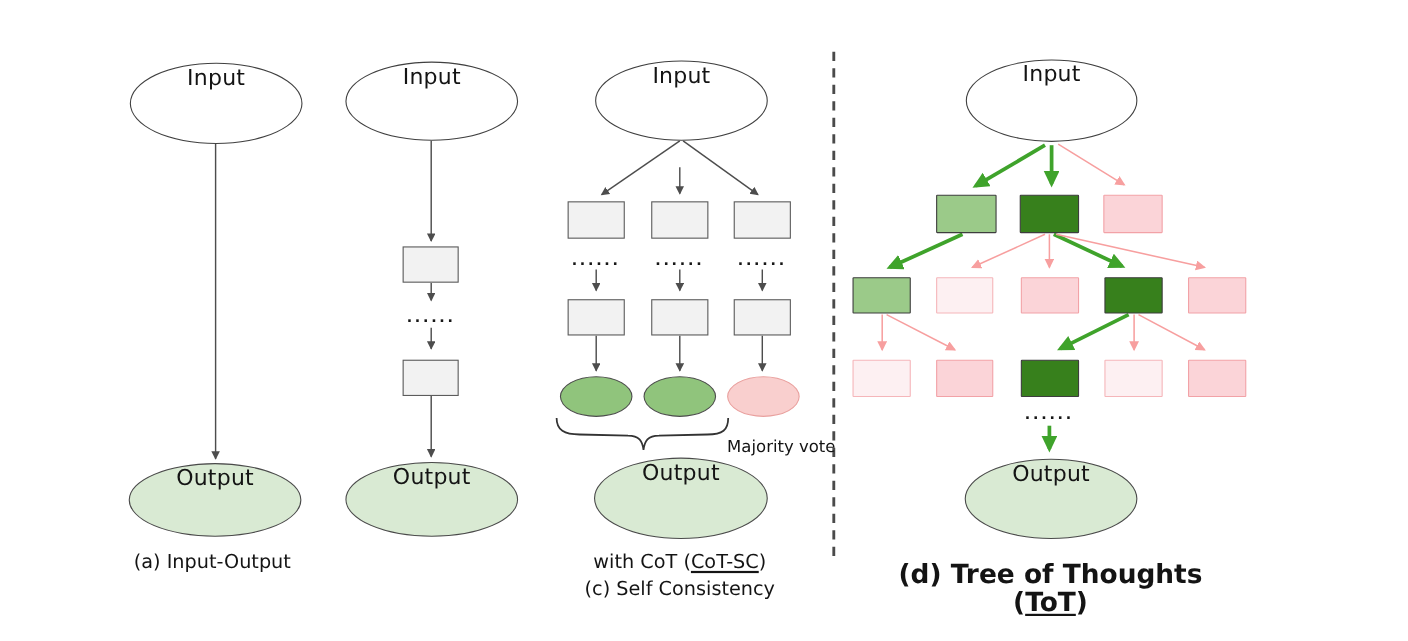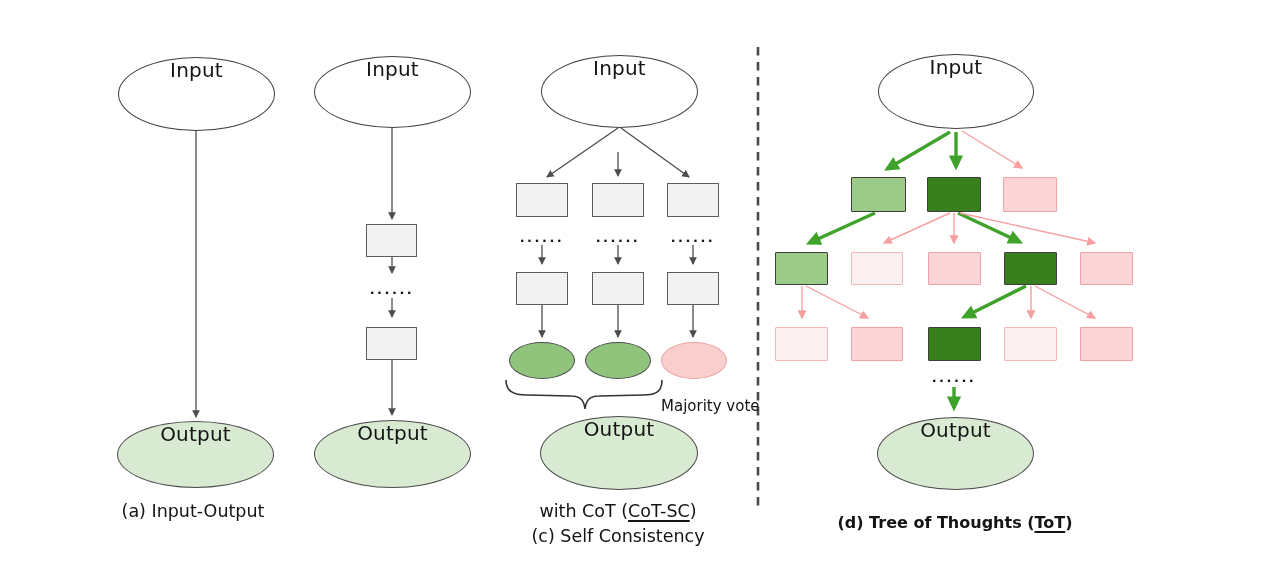--- a/index.html
+++ b/index.html
@@ -19,21 +19,21 @@
   .sellipse{border-radius:50%;}
   [data-color="medium-green"]{background:#9bca89;border:1.6px solid #3d3d3d;}
   [data-color="dark-green"]{background:#37801c;border:1.6px solid #3d3d3d;}
   [data-color="light-pink"]{background:#fbd4d8;border:1.4px solid #f2a2a7;}
   [data-color="faint-pink"]{background:#fdf0f2;border:1.4px solid #f5b6ba;}
   [data-color="green"]{background:#90c47c;border:1.6px solid #4d4d4d;}
   [data-color="pink"]{background:#f9cfce;border:1.4px solid #e9a09e;}
   .dots{position:absolute;z-index:2;width:60px;text-align:center;font-weight:bold;
         font-size:13px;letter-spacing:2.5px;color:#161616;line-height:10px;}
   .caption{position:absolute;z-index:2;text-align:center;font-size:17.5px;line-height:25px;color:#141414;}
-  .caption-bold{font-size:16px;font-weight:700;}
+  .caption-bold{font-size:24px;font-weight:700;}
   .u{text-decoration:underline;text-underline-offset:3px;text-decoration-thickness:1.6px;}
   .legend{position:absolute;z-index:2;border:1.7px dashed #555;box-sizing:border-box;
           display:flex;flex-direction:column;align-items:center;}
   .legend-box{width:55px;height:29px;margin-top:9px;background:#efefef;border:1.4px solid #6a6a6a;box-sizing:border-box;}
   .legend-label{font-size:14.5px;margin-top:2px;}
   .mvote{position:absolute;z-index:2;font-size:15px;color:#141414;}
 </style>
 </head>
 <body>
 

